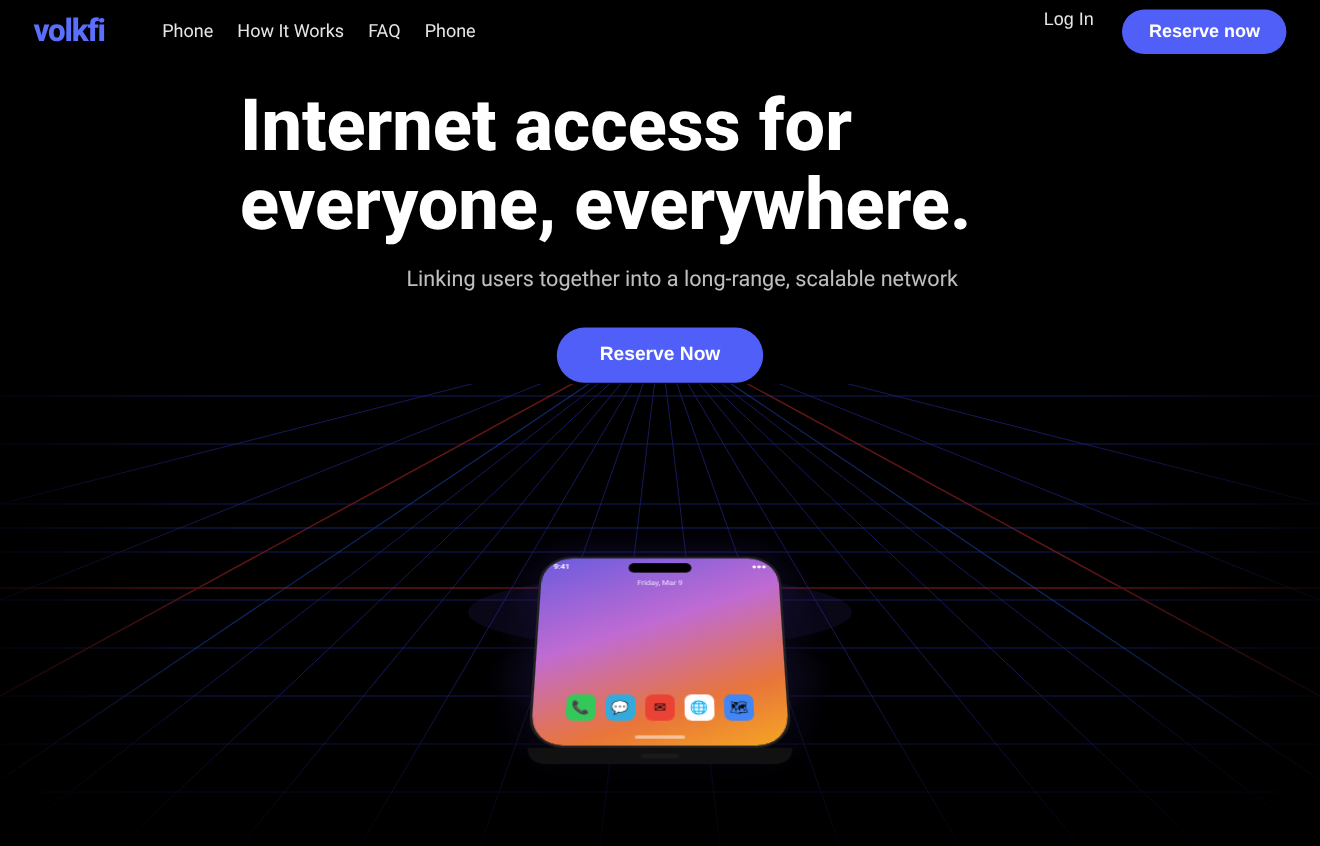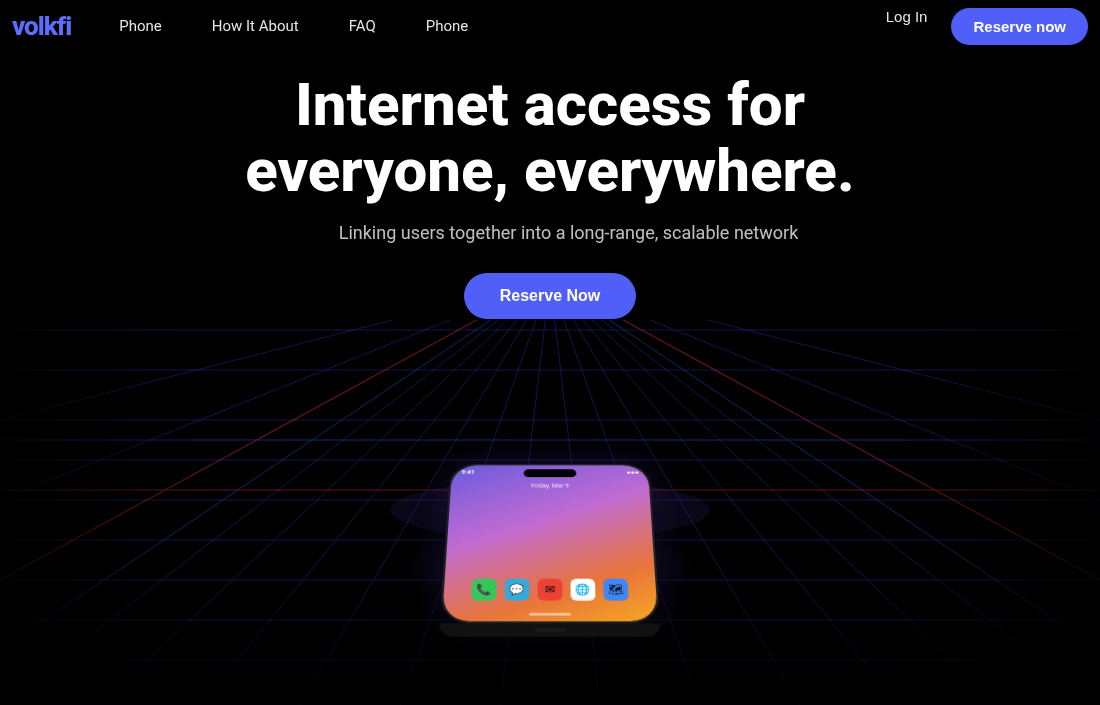--- a/index.html
+++ b/index.html
@@ -18,40 +18,40 @@
 
     
     nav {
       position: absolute;
       top: 0;
       left: 0;
       width: 100%;
       height: 52px;
       display: flex;
       align-items: center;
-      padding: 0 12px;
+      padding: 0 28px;
       z-index: 10;
       background: rgba(0,0,0,0.6);
     }
 
     .logo {
       font-size: 26px;
       font-weight: 800;
       color: #fff;
       letter-spacing: -1px;
       margin-right: 48px;
       cursor: pointer;
     }
     .logo span {
       color: #5B6FFF;
     }
 
     .nav-links {
       display: flex;
-      gap: 50px;
+      gap: 20px;
       flex: 1;
     }
 
     .nav-link {
       color: #fff;
       font-size: 15px;
       font-weight: 400;
       cursor: pointer;
       text-decoration: none;
       opacity: 0.9;
@@ -116,21 +116,21 @@
       display: flex;
       flex-direction: column;
       align-items: center;
       z-index: 5;
     }
 
     .hero-title {
       font-size: 60px;
       font-weight: 800;
       color: #fff;
-      text-align: center;
+      text-align: left;
       line-height: 1.1;
       max-width: 700px;
       margin-bottom: 18px;
     }
 
     .hero-subtitle {
       font-size: 18px;
       color: rgba(255,255,255,0.75);
       text-align: center;
       margin-bottom: 30px;
@@ -377,21 +377,21 @@
 
     <ellipse cx="550" cy="510" rx="160" ry="30" fill="rgba(80,60,200,0.12)"></ellipse>
   </svg>
 
   <nav>
     <div class="logo">
       <span>volk</span><span style="color:#5B6FFF">fi</span>
     </div>
     <div class="nav-links">
       <a class="nav-link">Phone</a>
-      <a class="nav-link">How It About</a>
+      <a class="nav-link">How It Works</a>
       <a class="nav-link">FAQ</a>
       <a class="nav-link">Phone</a>
     </div>
     <div class="nav-right">
       <button class="login-btn">Log In</button>
       <button class="reserve-btn-nav">Reserve now</button>
     </div>
   </nav>
 
   <div class="hero-content">

